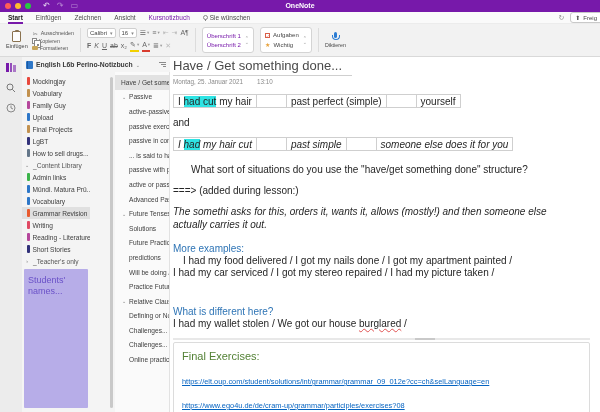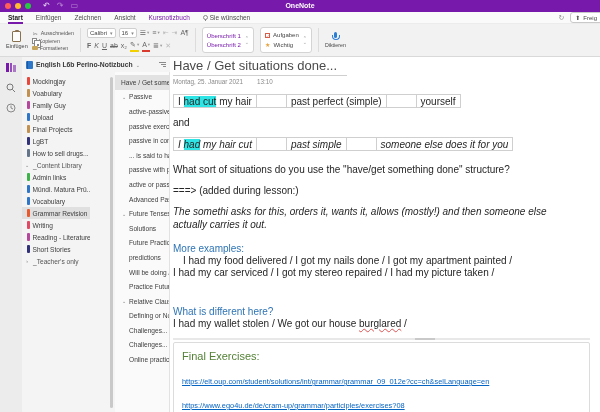--- a/index.html
+++ b/index.html
@@ -105,21 +105,21 @@
   .content { position:absolute; top:57px; left:170px; right:0; bottom:0; background:#fff; padding:1px 10px 0 3px; overflow:hidden; font-size:10px; color:#262626; }
   .pg-title { display:inline-block; font-size:13px; color:#4a4a4a; border-bottom:1px solid #cfcfcf; padding:0 10px 2px 0; }
   .date-line { font-size:6.3px; color:#8a8a8a; margin-top:2px; display:flex; gap:14px; }
   .q1 { margin-top:14px; }
   table.gram { border-collapse:collapse; margin-top:9px; font-size:10px; color:#262626; }
   table.gram td { border:1px solid #cfcfcf; padding:0 4px; height:13px; white-space:nowrap; }
   td.gap1{width:30px;} td.gap2{width:30px;}
   .hl { background:#2ee4e4; }
   .and-line { margin-top:9px; }
   .t2 { margin-top:8px;font-style:italic; }
-  .q2 { margin-top:13px; }
+  .q2 { margin-top:13px;margin-left:18px; }
   .arrow-note { margin-top:10px; }
   .lesson-note { margin-top:9px; font-style:italic; max-width:382px; line-height:13px; }
   .blue-h { color:#2e74b5; margin-top:12px; }
   .ex-line { line-height:11.5px; }
   .ex-line.first{margin-top:1px;padding-left:10px;}
   .diff-h { margin-top:28px; }
   .diff-line { margin-top:1px; }
   .sp-err { text-decoration:underline; text-decoration-style:wavy; text-decoration-color:#e05252; text-decoration-thickness:1px; }
   .divider { margin-top:9px; height:2px; background:#e8e8e8; position:relative; }
   .divider .handle{ position:absolute; left:58%; top:0; width:20px; height:2px; background:#c9c9c9; }
@@ -353,20 +353,21 @@
           <span>Reading - Literature</span>
         </div>
         <div class="sec-item">
           <span class="sec-bar" style="background: rgb(50, 50, 122);"></span>
           <span>Short Stories</span>
         </div>
         <div class="sec-item group">
           <span class="grp-car">›</span>
           <span>_Teacher's only</span>
         </div>
+        <div class="students-note">Students' names...</div>
       </div>
     <div class="col-scrollbar"></div>
     <div class="pages-col">
         <div class="pg selected">
           <span>Have / Get somethi...</span>
         </div>
         <div class="pg">
           <span class="car">⌄</span>
           <span>Passive</span>
         </div>
@@ -423,21 +424,21 @@
         <div class="pg indent">
           <span>Challenges... Solu...</span>
         </div>
         <div class="pg indent">
           <span>Online practice...</span>
         </div>
       </div>
   </div>
 
   <div class="content">
-    <div><span class="pg-title">Have / Get situations done...</span></div>
+    <div><span class="pg-title">Have / Get something done...</span></div>
     <div class="date-line">
       <span>Montag, 25. Januar 2021</span>
       <span>13:10</span>
     </div>
 
 
     <table class="gram">
       <tbody>
           <tr>
         <td><span>I </span><span class="hl">had cut</span><span> my hair</span></td>

